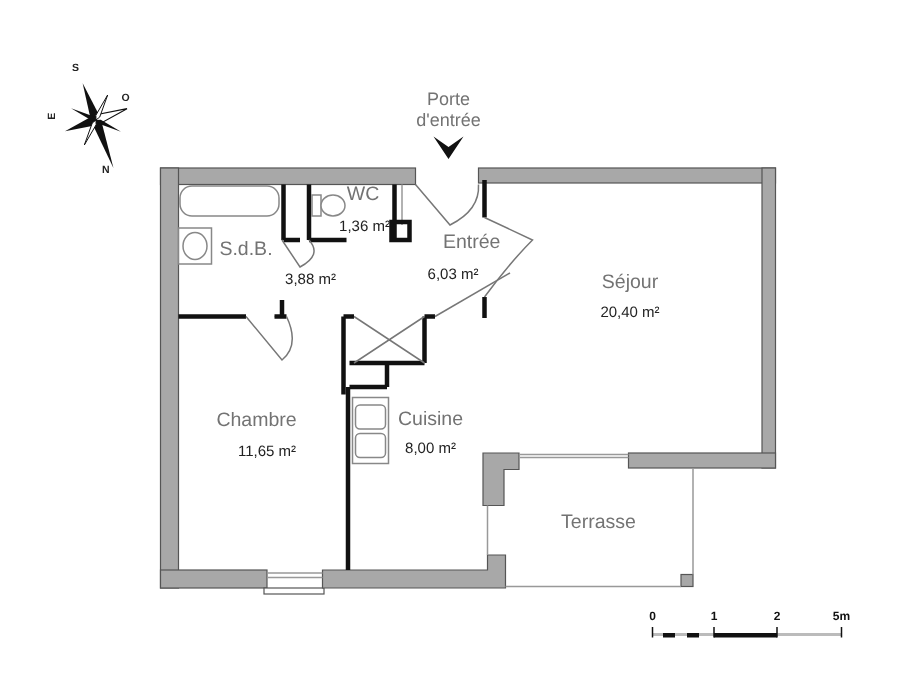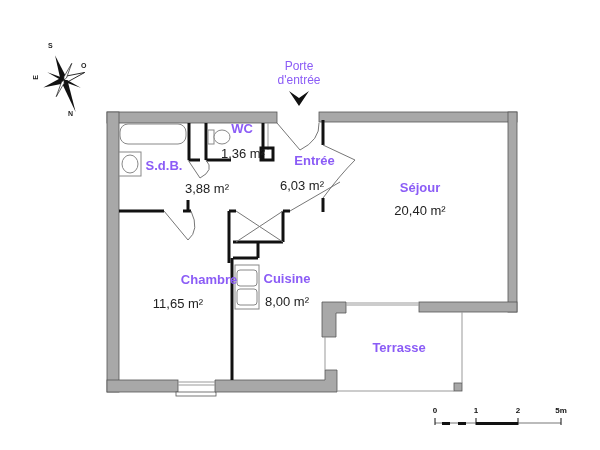--- a/index.html
+++ b/index.html
@@ -1,20 +1,20 @@
 <!DOCTYPE html>
 <html><head>
 <meta charset="utf-8">
 <style>
   html, body { margin: 0; padding: 0; background: #ffffff; }
   body { width: 600px; height: 450px; position: relative; overflow: hidden; font-family: "Liberation Sans", sans-serif; }
   #plan { position: absolute; left: 0; top: 0; width: 600px; height: 450px; }
-  .lbl { position: absolute; color: #8b5cf6; white-space: nowrap; transform: translateX(-50%); }
-  .room-name { font-size: 13px; font-weight: bold; }
-  .room-area { font-size: 13px; color: #222; }
+  .lbl { position: absolute; color: #737373; white-space: nowrap; transform: translateX(-50%); }
+  .room-name { font-size: 13px; }
+  .room-area { font-size: 10px; color: #222; }
   .entry-label { font-size: 12px; text-align: center; line-height: 14px; }
   .compass-letter { position: absolute; font-size: 7px; font-weight: bold; color: #222; }
   .scale-tick { position: absolute; font-size: 8px; font-weight: bold; color: #111; transform: translateX(-50%); }
 </style>
 </head>
 <body>
 
 <svg id="plan" viewBox="0 0 600 450" xmlns="http://www.w3.org/2000/svg">
 
   <g transform="translate(64,80) rotate(-20)">
@@ -134,21 +134,21 @@
 
 <div class="lbl room-name" style="left:242px;top:121px;">WC</div>
 <div class="lbl room-area" style="left:243px;top:146px;">1,36 m²</div>
 
 <div class="lbl room-name" style="left:300px;top:153px;padding-left:29px;">Entrée</div>
 <div class="lbl room-area" style="left:302px;top:178px;">6,03 m²</div>
 
 <div class="lbl room-name" style="left:420px;top:180px;">Séjour</div>
 <div class="lbl room-area" style="left:420px;top:203px;">20,40 m²</div>
 
-<div class="lbl room-name" style="left:171px;top:272px;margin-left:38px;">Chambre</div>
+<div class="lbl room-name" style="left:171px;top:272px;">Chambre</div>
 <div class="lbl room-area" style="left:178px;top:296px;">11,65 m²</div>
 
 <div class="lbl room-name" style="left:287px;top:271px;">Cuisine</div>
 <div class="lbl room-area" style="left:287px;top:294px;">8,00 m²</div>
 
 <div class="lbl room-name" style="left:399px;top:340px;">Terrasse</div>
 
 <span class="scale-tick" style="left:435px;top:406px;">0</span>
 <span class="scale-tick" style="left:476px;top:406px;">1</span>
 <span class="scale-tick" style="left:518px;top:406px;">2</span>

